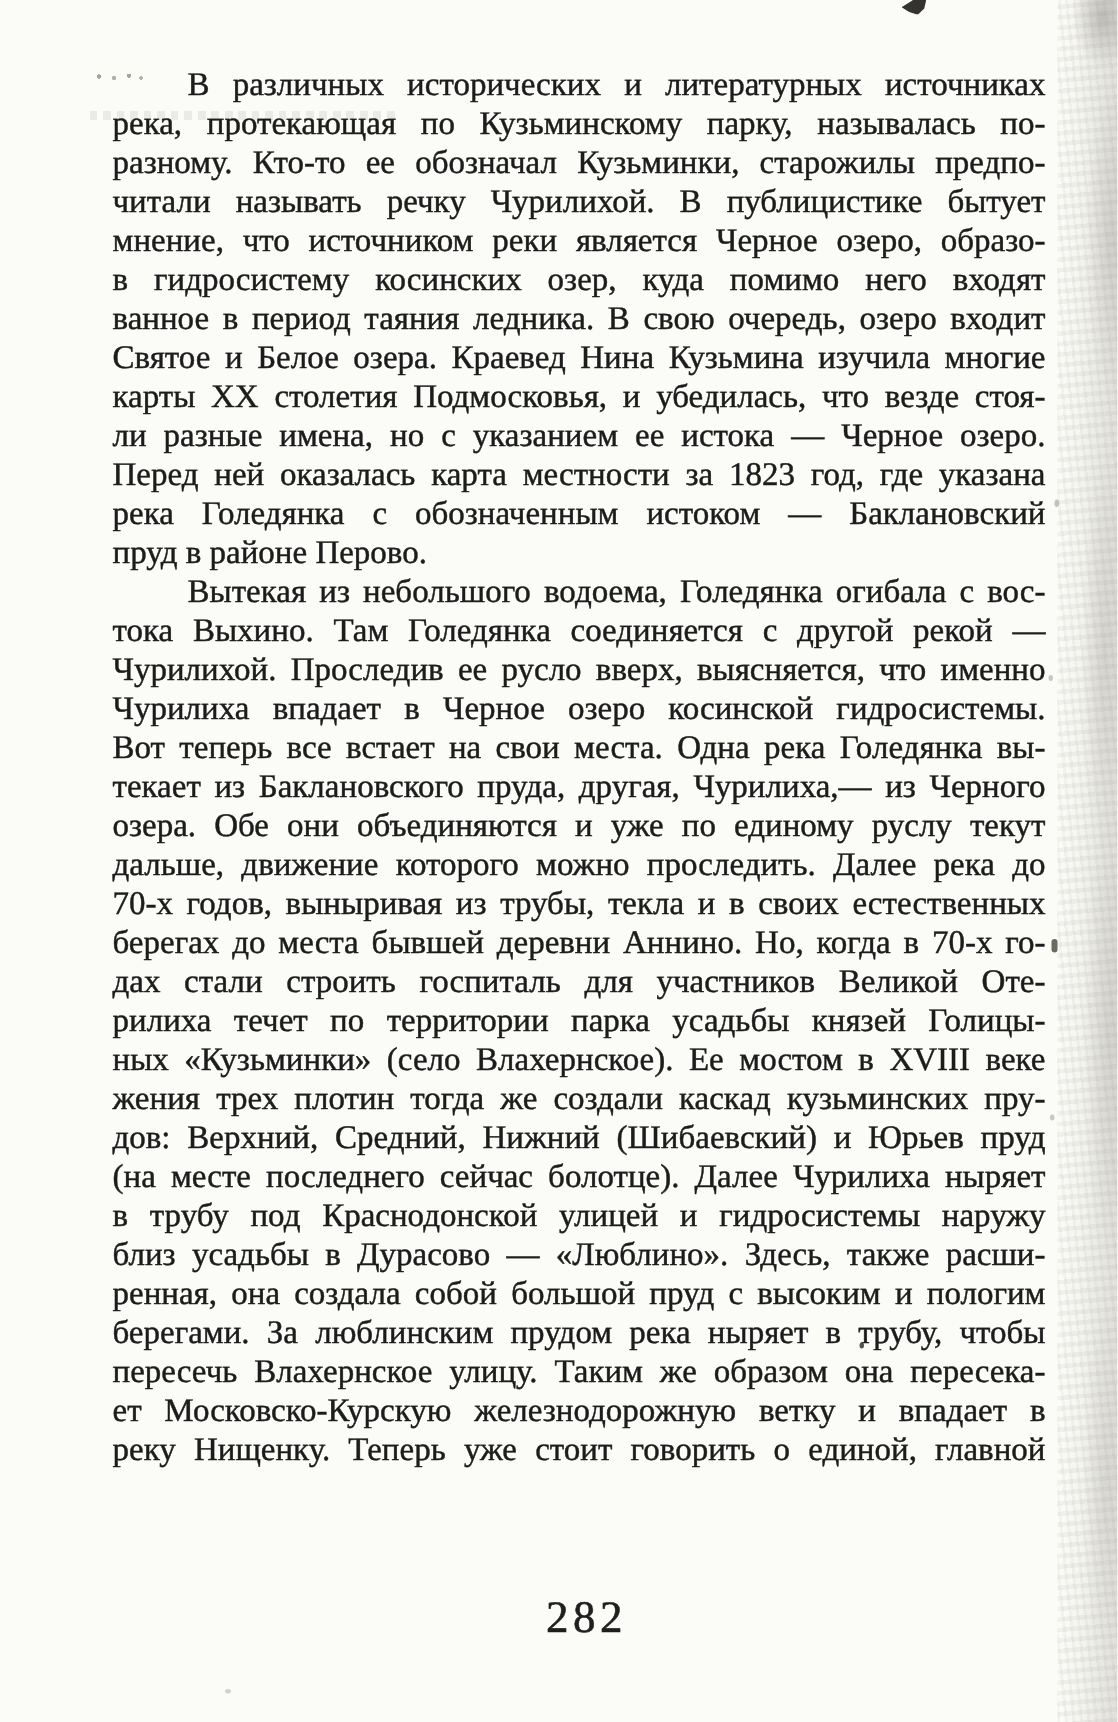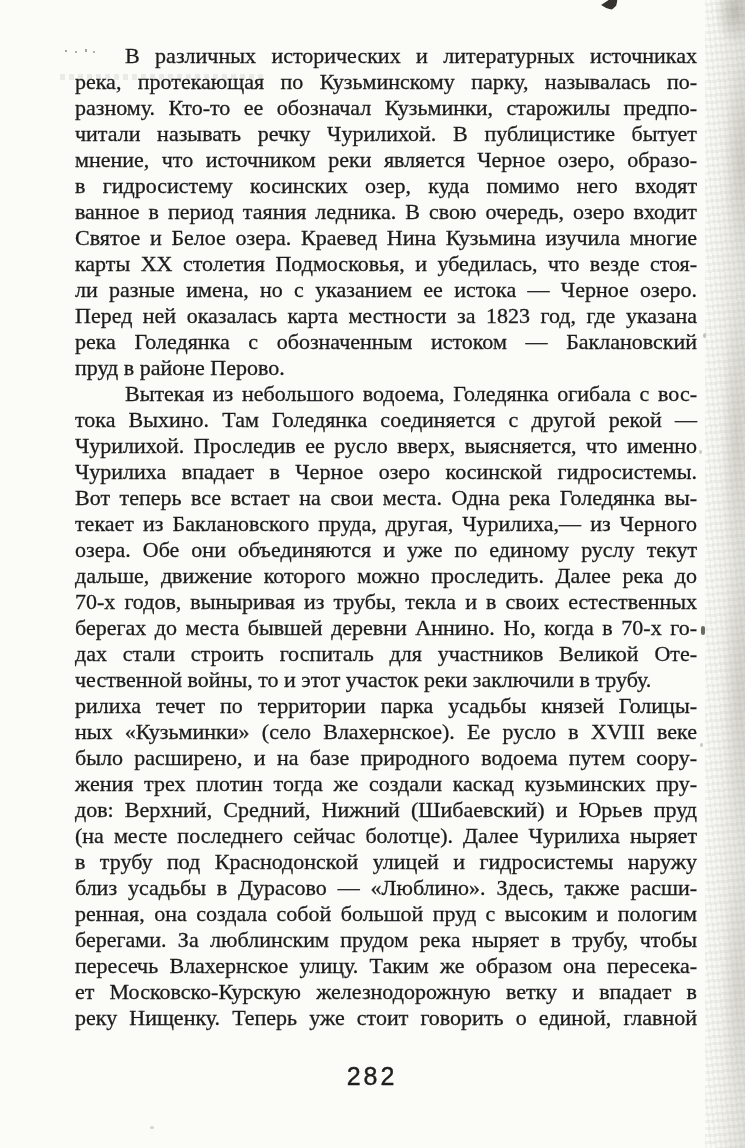--- a/index.html
+++ b/index.html
@@ -34,26 +34,26 @@
     text-align: justify;
     text-align-last: justify;
     white-space: nowrap;
     height: 26px;
   }
   .tline.first { text-indent: 50px; }
   .tline.last  { text-align-last: left; }
   
   .page-number {
     position: absolute;
-    left: 61px;
+    left: 80px;
     top: 1062px;
     width: 622px;
     text-align: center;
-    font-family: Liberation Sans, sans-serif;
-    font-size: 25px;
+    font-family: Liberation Serif, serif;
+    font-size: 30px;
     letter-spacing: 3px;
     color: #1f1f1f;
     -webkit-text-stroke: 0.4px #1f1f1f;
   }
   
   .scan-strip {
     position: absolute;
     top: 0;
     right: 0;
     width: 40px;
@@ -139,24 +139,22 @@
       <div class="tline">тока Выхино. Там Голедянка соединяется с другой рекой —</div>
       <div class="tline">Чурилихой. Проследив ее русло вверх, выясняется, что именно</div>
       <div class="tline">Чурилиха впадает в Черное озеро косинской гидросистемы.</div>
       <div class="tline">Вот теперь все встает на свои места. Одна река Голедянка вы-</div>
       <div class="tline">текает из Баклановского пруда, другая, Чурилиха,— из Черного</div>
       <div class="tline">озера. Обе они объединяются и уже по единому руслу текут</div>
       <div class="tline">дальше, движение которого можно проследить. Далее река до</div>
       <div class="tline">70-х годов, выныривая из трубы, текла и в своих естественных</div>
       <div class="tline">берегах до места бывшей деревни Аннино. Но, когда в 70-х го-</div>
       <div class="tline">дах стали строить госпиталь для участников Великой Оте-</div>
-      <div class="tline last">чественной войны, то и этот участок реки заключили в трубу.</div>
       <div class="tline">рилиха течет по территории парка усадьбы князей Голицы-</div>
-      <div class="tline">ных «Кузьминки» (село Влахернское). Ее русло в XVIII веке</div>
-      <div class="tline">было расширено, и на базе природного водоема путем соору-</div>
+      <div class="tline">ных «Кузьминки» (село Влахернское). Ее мостом в XVIII веке</div>
       <div class="tline">жения трех плотин тогда же создали каскад кузьминских пру-</div>
       <div class="tline">дов: Верхний, Средний, Нижний (Шибаевский) и Юрьев пруд</div>
       <div class="tline">(на месте последнего сейчас болотце). Далее Чурилиха ныряет</div>
       <div class="tline">в трубу под Краснодонской улицей и гидросистемы наружу</div>
       <div class="tline">близ усадьбы в Дурасово — «Люблино». Здесь, также расши-</div>
       <div class="tline">ренная, она создала собой большой пруд с высоким и пологим</div>
       <div class="tline">берегами. За люблинским прудом река ныряет в трубу, чтобы</div>
       <div class="tline">пересечь Влахернское улицу. Таким же образом она пересека-</div>
       <div class="tline">ет Московско-Курскую железнодорожную ветку и впадает в</div>
       <div class="tline">реку Нищенку. Теперь уже стоит говорить о единой, главной</div>

